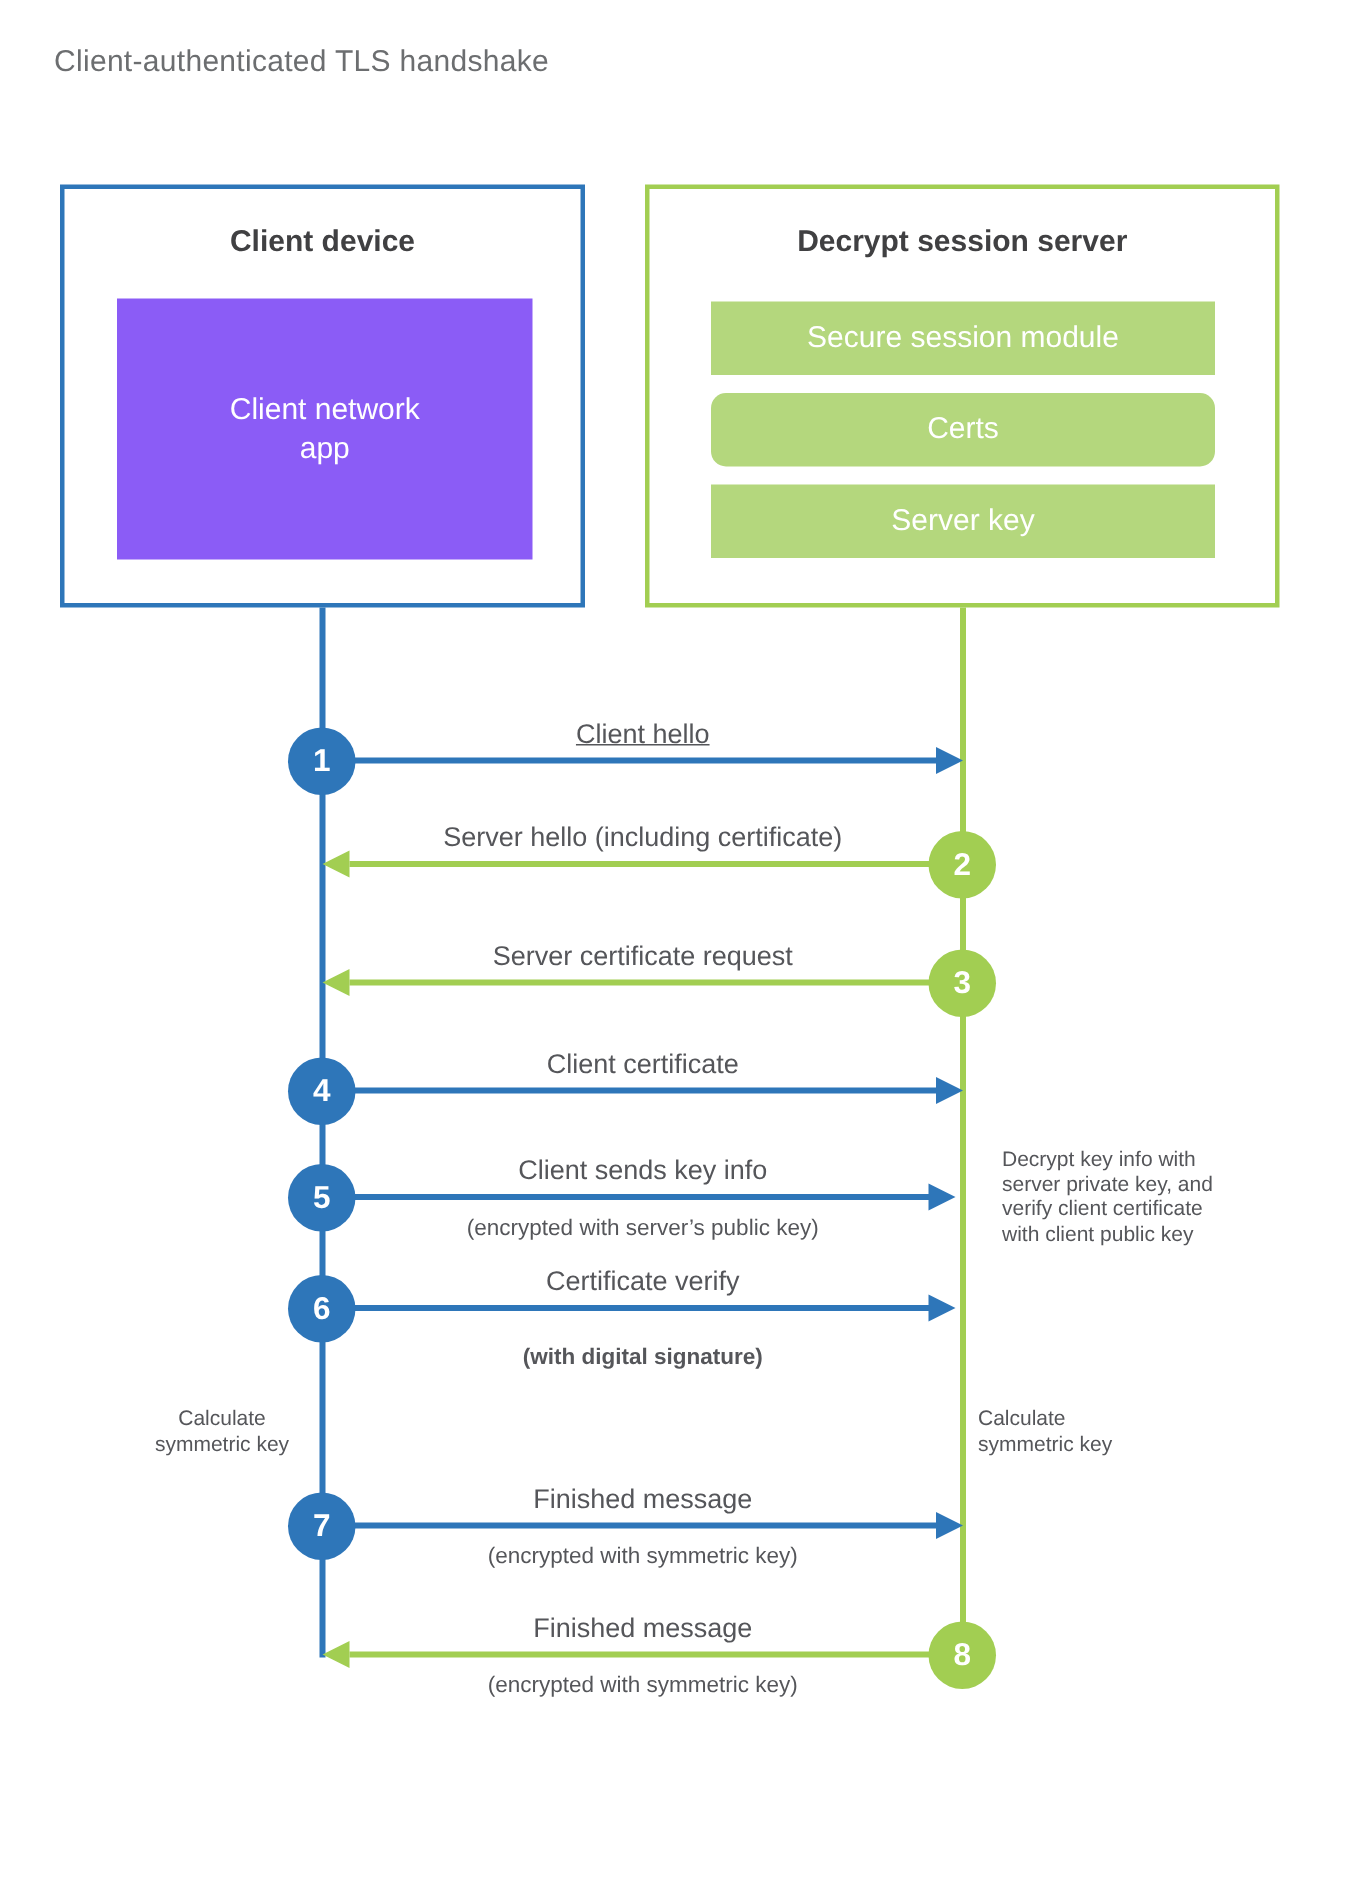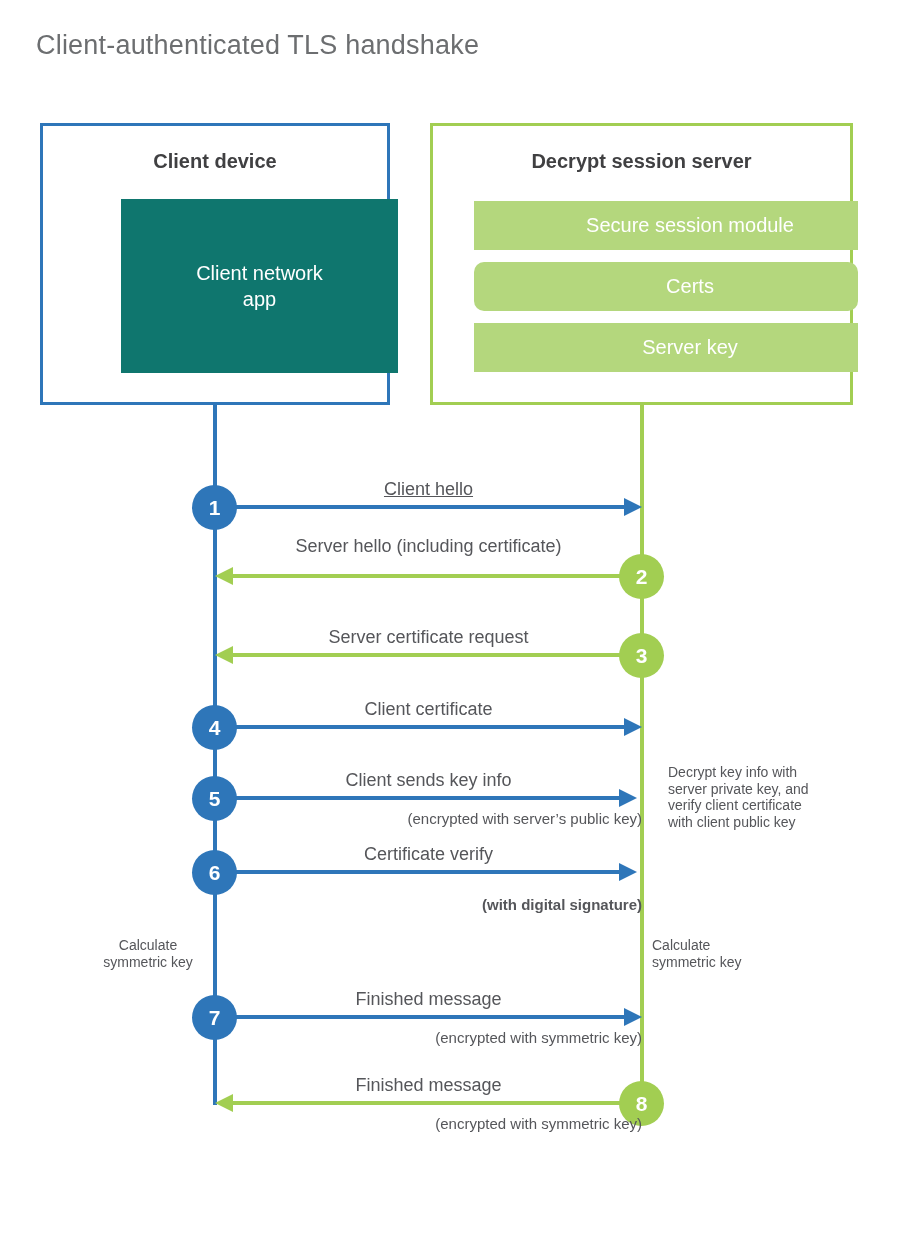--- a/index.html
+++ b/index.html
@@ -5,46 +5,45 @@
   html,body{margin:0;padding:0;background:#ffffff;}
   .canvas{
     position:relative;
     width:900px;height:1256px;
     background:#ffffff;
     font-family:"Liberation Sans","DejaVu Sans",sans-serif;
     overflow:hidden;
   }
   .page-title{
     position:absolute;left:36px;top:30px;
-    font-size:27px;font-weight:400;color:#6c6e70;
+    font-size:20px;font-weight:400;color:#6c6e70;
     letter-spacing:0.2px;
   }
   
   .actor-box{
     position:absolute;top:123px;height:282px;
     background:#ffffff;border:3px solid;box-sizing:border-box;
   }
   .client-box{left:40px;width:350px;border-color:#2e76b9;}
   .server-box{left:430px;width:423px;border-color:#a2ce52;}
   .actor-heading{
     position:absolute;left:0;right:0;top:24px;
     text-align:center;font-size:20px;font-weight:700;color:#404042;
   }
   .app-box{
     position:absolute;left:78px;top:199px;width:277px;height:174px;
-    background:#0f766e;color:#ffffff;
+    background:#8b5cf6;color:#ffffff;
     display:flex;align-items:center;justify-content:center;text-align:center;
-    font-size:20px;line-height:26px;white-space:pre-line;margin-left:43px;
+    font-size:20px;line-height:26px;white-space:pre-line;
   }
   .server-bar{
     position:absolute;left:474px;width:336px;height:49px;
     background:#b4d77d;color:#ffffff;
     display:flex;align-items:center;justify-content:center;
     font-size:20px;
-    padding-left:48px;
   }
   
   .lifeline{position:absolute;top:405px;width:4px;}
   .lifeline.blue{left:213px;background:#2e76b9;height:700px;}
   .lifeline.green{left:640px;background:#a2ce52;height:700px;}
   
   .arrow-line{position:absolute;height:4px;}
   .arrow-line.blue{background:#2e76b9;}
   .arrow-line.green{background:#a2ce52;}
   .arrow-head{position:absolute;width:0;height:0;border-top:9px solid transparent;border-bottom:9px solid transparent;}
@@ -55,21 +54,21 @@
     display:flex;align-items:center;justify-content:center;
     color:#ffffff;font-size:21px;font-weight:700;
   }
   .step-circle.blue{background:#2e76b9;left:192px;}
   .step-circle.green{background:#a2ce52;left:619px;}
   .msg-label{
     position:absolute;left:215px;width:427px;text-align:center;
     font-size:18px;color:#55565a;
   }
   .msg-sub{
-    position:absolute;left:215px;width:427px;text-align:right;
+    position:absolute;left:215px;width:427px;text-align:center;
     font-size:15px;color:#55565a;
   }
   
   .side-note{
     position:absolute;left:668px;top:764px;width:180px;
     font-size:14px;line-height:16.5px;color:#55565a;white-space:pre-line;
   }
   .calc-note{
     position:absolute;top:937px;width:140px;text-align:center;
     font-size:14px;line-height:17px;color:#55565a;white-space:pre-line;
@@ -101,21 +100,21 @@
   <div class="lifeline green"></div>
 
   <div>
     <div class="msg-label" style="top:479px;text-decoration:underline;">Client hello</div>
     <div class="arrow-line blue" style="left:215px;top:505px;width:410px;"></div>
     <div class="arrow-head right" style="left:624px;top:498px;"></div>
     <div class="step-circle blue" style="top:485px;">1</div>
   </div>
 
   <div>
-    <div class="msg-label" style="top:536px;">Server hello (including certificate)</div>
+    <div class="msg-label" style="top:548px;">Server hello (including certificate)</div>
     <div class="arrow-head left" style="left:215px;top:567px;"></div>
     <div class="arrow-line green" style="left:233px;top:574px;width:409px;"></div>
     <div class="step-circle green" style="top:554px;">2</div>
   </div>
 
   <div>
     <div class="msg-label" style="top:627px;">Server certificate request</div>
     <div class="arrow-head left" style="left:215px;top:646px;"></div>
     <div class="arrow-line green" style="left:233px;top:653px;width:409px;"></div>
     <div class="step-circle green" style="top:633px;">3</div>

